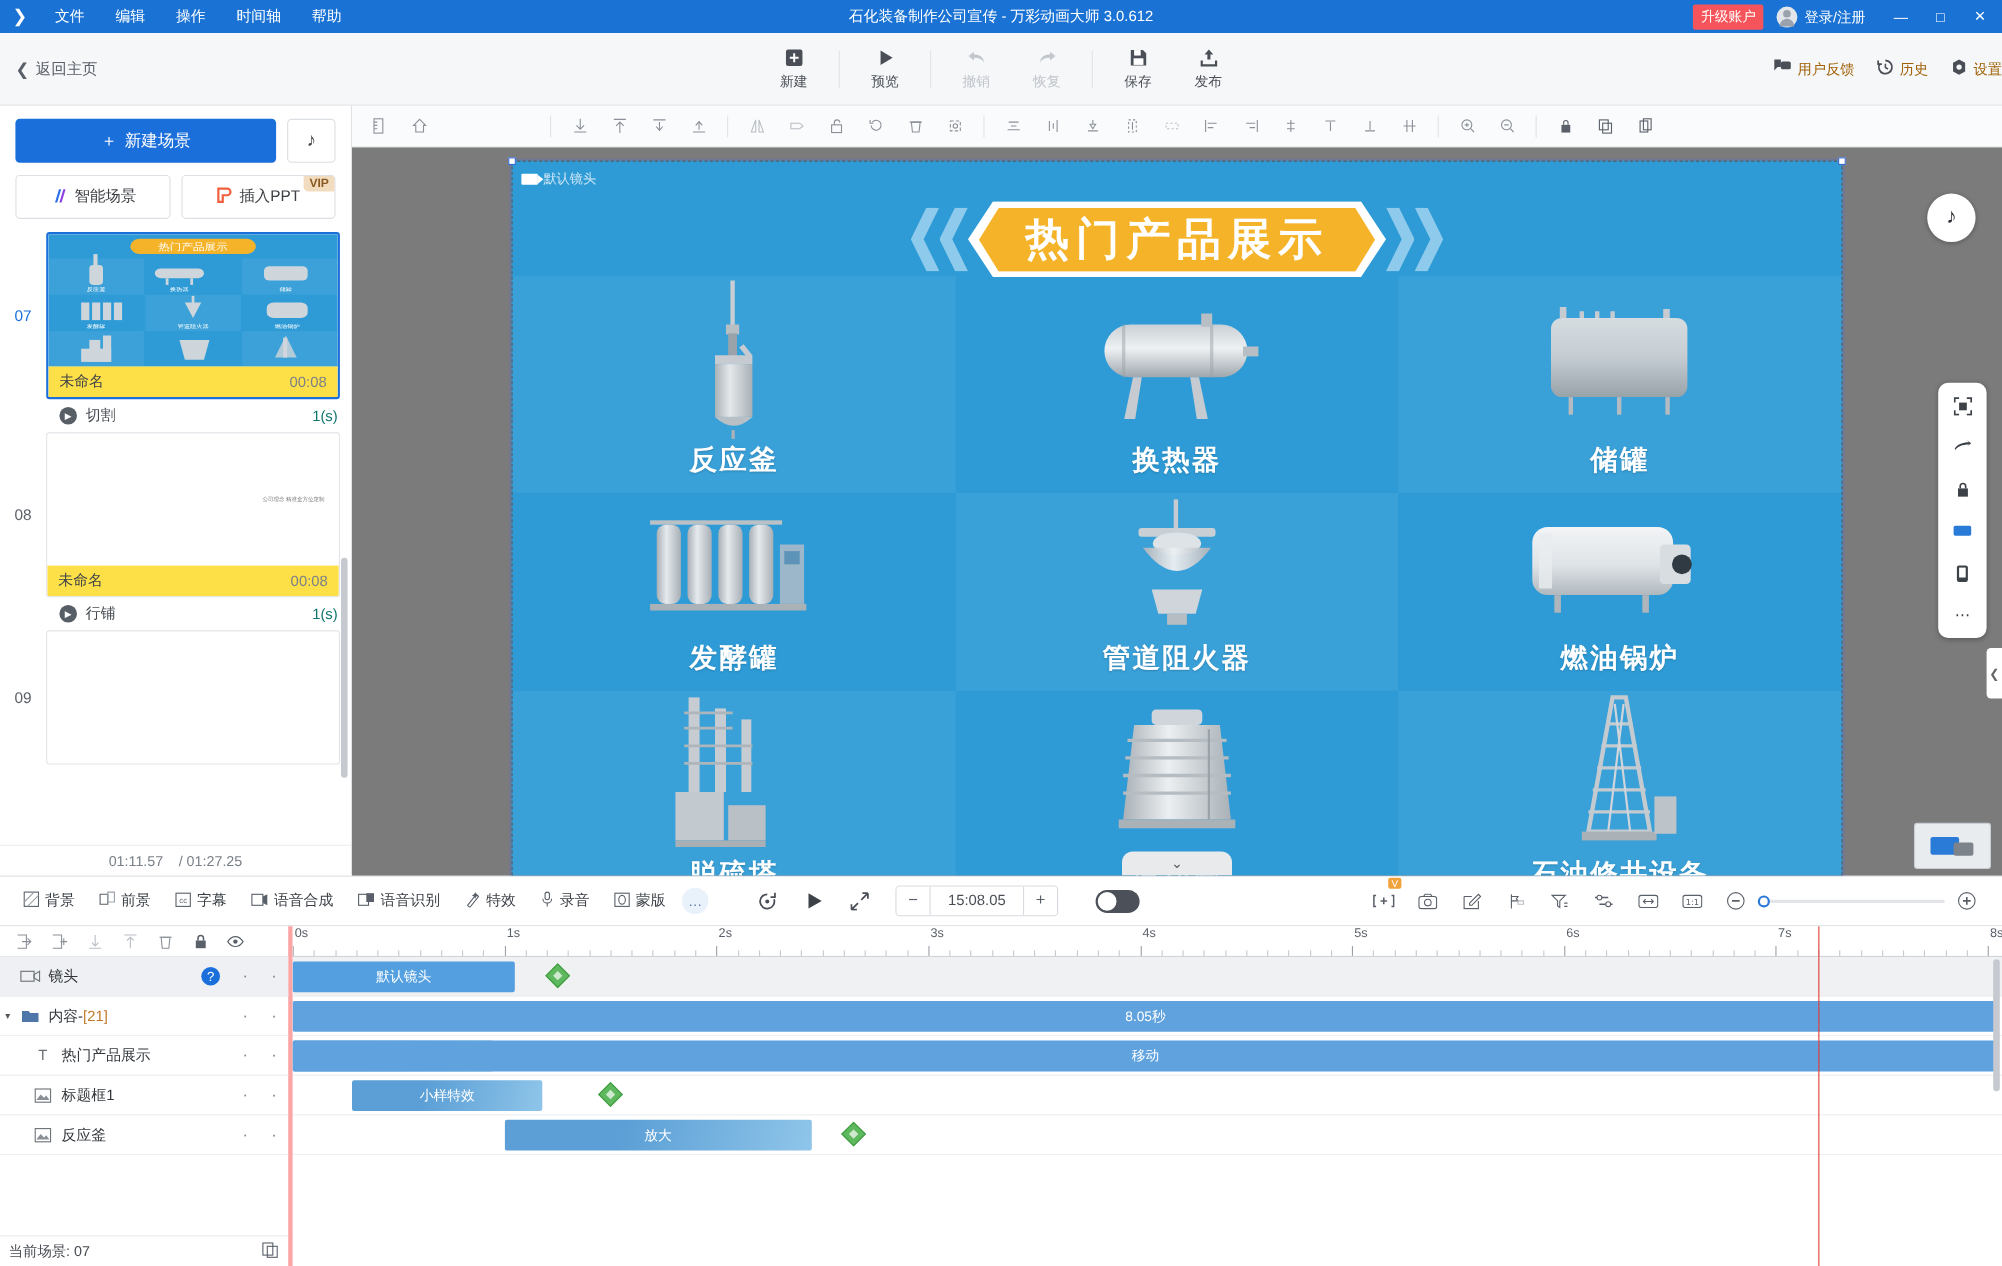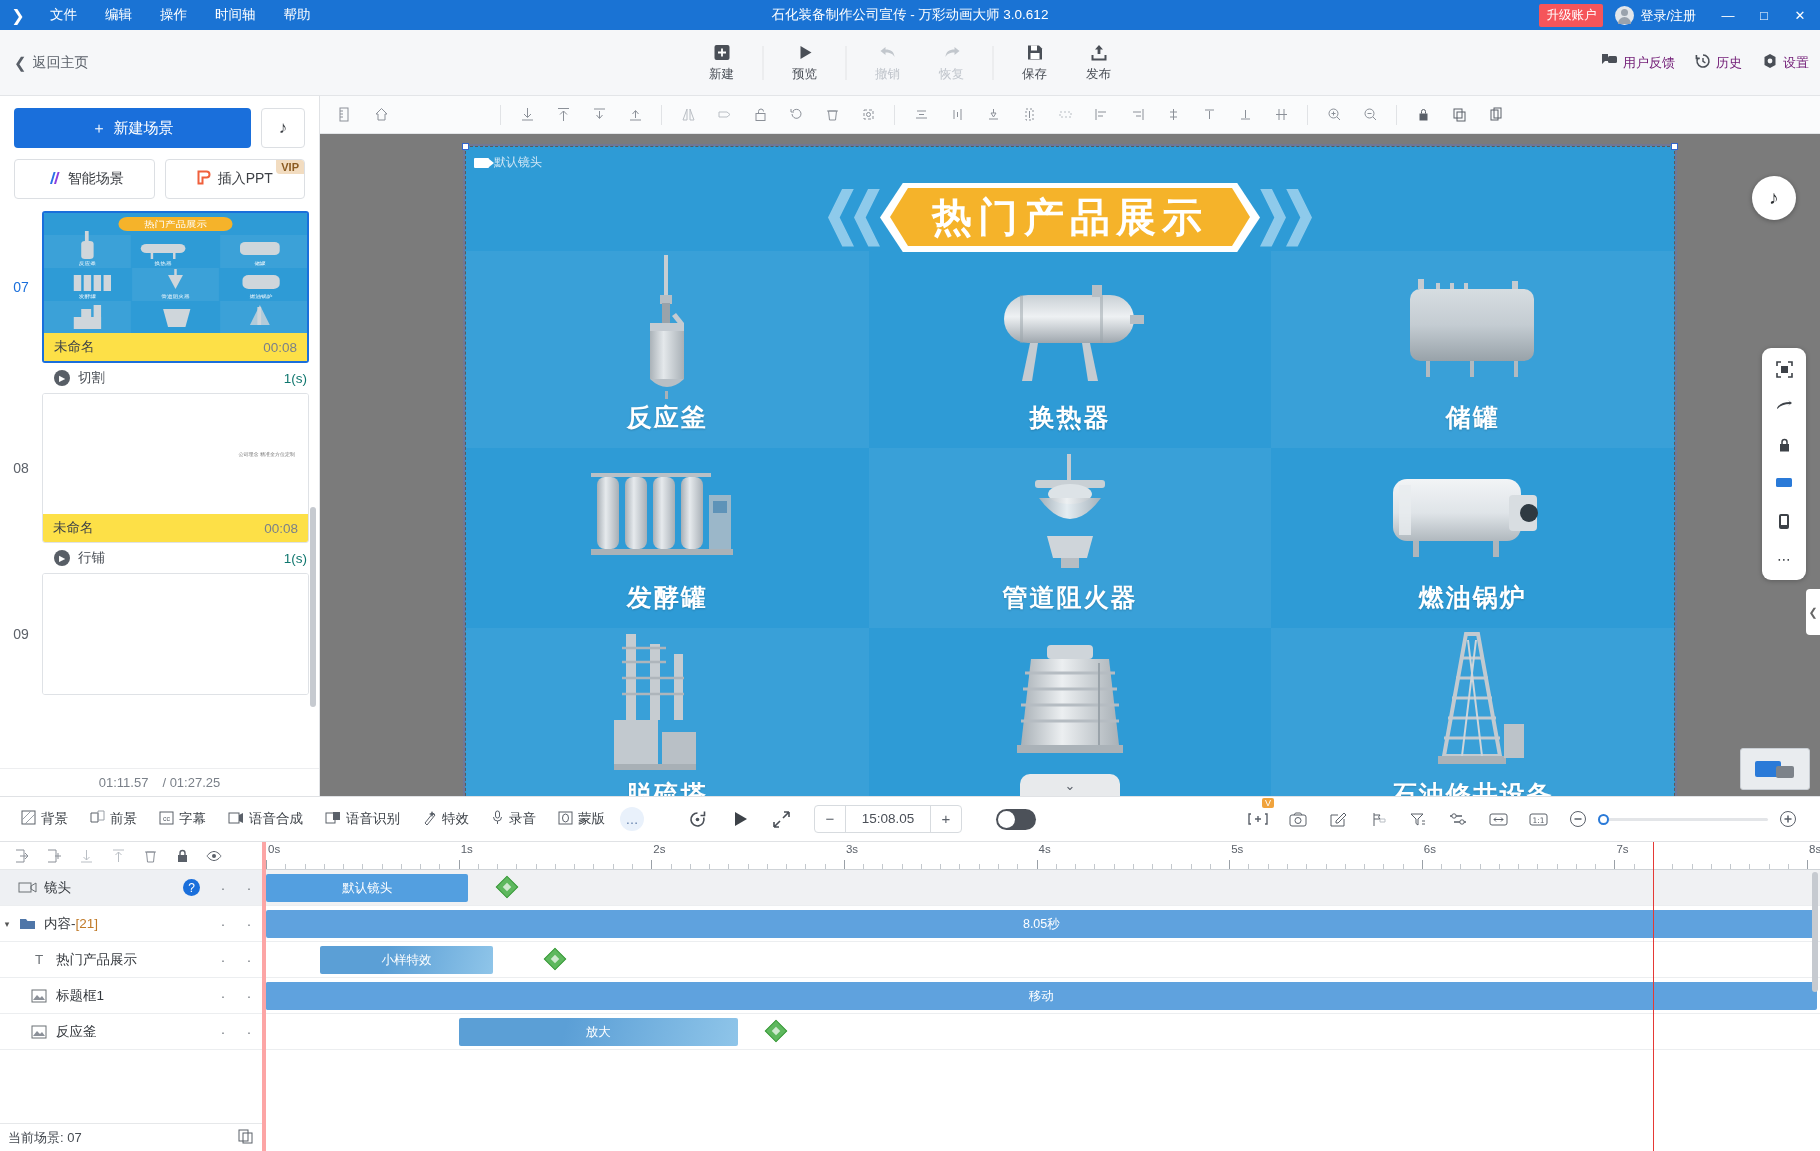--- a/index.html
+++ b/index.html
@@ -42,21 +42,21 @@
   .back { display:flex; align-items:center; gap:6px; padding-left:14px; color:#5a6069; font-size:14px;}
   .back .chev { font-size:15px; }
   .center-tools { position:absolute; left:50%; transform:translateX(-50%); display:flex; align-items:center; }
   .tool {
     width:64px; display:flex; flex-direction:column; align-items:center; gap:3px;
     color:#4a4f57; font-size:12.5px; padding:2px 0;
   }
   .tool .ic { height:21px; display:flex; align-items:center; justify-content:center; }
   .tool.disabled { color:#bfc4cb; }
   .tsep { width:1px; height:34px; background:#e1e3e6; margin:0 9px; }
-  .right-tools { margin-left:auto; display:flex; align-items:center; gap:20px; padding-right:11px; color:#701a75; font-size:13px;font-family:Liberation Serif, serif;}
+  .right-tools { margin-left:auto; display:flex; align-items:center; gap:20px; padding-right:0; color:#a16207; font-size:13px;font-family:Liberation Serif, serif;}
   .right-tools .rt { display:flex; align-items:center; gap:5px; }
 
   
   .body-row { display:flex; flex:1 1 auto; min-height:0; }
 
   
   .left { width:320px; background:#fff; border-right:1px solid #e0e2e5; display:flex; flex-direction:column; }
   .left-top { padding:12px 14px 8px 14px; }
   .row1 { display:flex; gap:10px; }
   .btn-newscene {
@@ -1312,28 +1312,28 @@
           <div class="rl-major" style="left: 1541.1px;"></div>
           <div class="rl-minor" style="left: 1560.37px;"></div>
         </div>
       <div class="track shade" id="trk0">
           <div class="clip " style="left: 0px; width: 202.27px;">默认镜头</div>
           <div class="diamond" style="left: 232.798px;"></div>
         </div>
       <div class="track" id="trk1">
           <div class="clip wide" style="left: 0px; width: 1550.74px;">8.05秒</div>
         </div>
+      <div class="track" id="trk3">
+          <div class="clip grad" style="left: 0px; width: 183.006px;">Y轴翻转进入</div>
+          <div class="clip wide" style="left: 0px; width: 1550.74px;">移动</div>
+        </div>
       <div class="track" id="trk2">
           <div class="clip grad" style="left: 53.9387px; width: 173.374px;">小样特效</div>
           <div class="diamond" style="left: 280.957px;"></div>
         </div>
-      <div class="track" id="trk3">
-          <div class="clip grad" style="left: 0px; width: 183.006px;">Y轴翻转进入</div>
-          <div class="clip wide" style="left: 0px; width: 1550.74px;">移动</div>
-        </div>
       <div class="track" id="trk4">
           <div class="clip grad" style="left: 192.638px; width: 279.325px;">放大</div>
           <div class="diamond" style="left: 502.491px;"></div>
         </div>
       <div class="playhead" id="ph" style="left: 1386.99px;">
         
       </div>
       <div class="tl-vscroll"></div>
     </div>
   </div>

